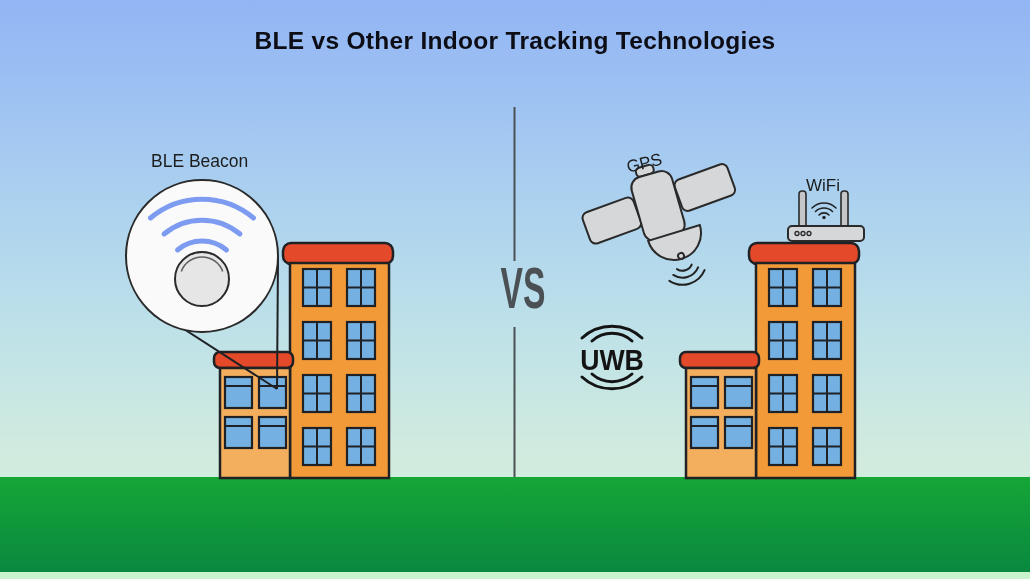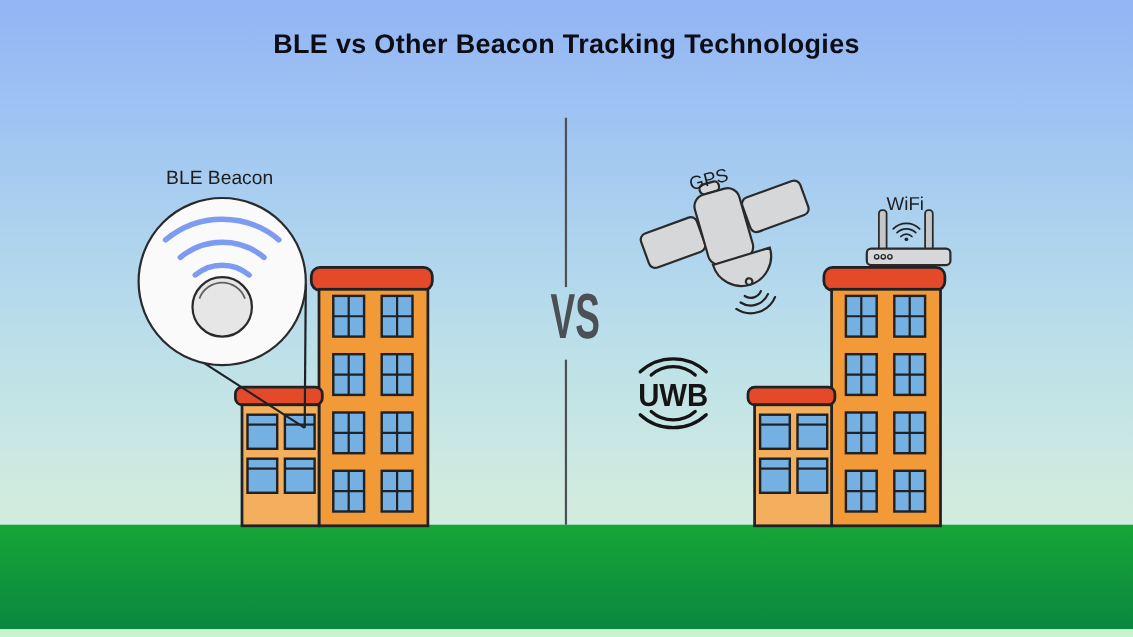--- a/index.html
+++ b/index.html
@@ -163,19 +163,19 @@
     </g>
 
     <g>
       <path class="uwb-arc" d="M582 338 A44 44 0 0 1 642 338"></path>
       <path class="uwb-arc" d="M592 341 A30 30 0 0 1 632 341"></path>
       <path class="uwb-arc" d="M592 374 A30 30 0 0 0 632 374"></path>
       <path class="uwb-arc" d="M582 377 A44 44 0 0 0 642 377"></path>
     </g>
   </svg>
 
-  <div class="page-title">BLE vs Other Beacon Tracking Technologies</div>
+  <div class="page-title">BLE vs Other Indoor Tracking Technologies</div>
   <span class="label ble-label">BLE Beacon</span>
   <span class="label gps-label">GPS</span>
   <span class="label wifi-label">WiFi</span>
   <span class="uwb-label label">UWB</span>
   <span class="vs-label">VS</span>
 </div>
 
 </body></html>

